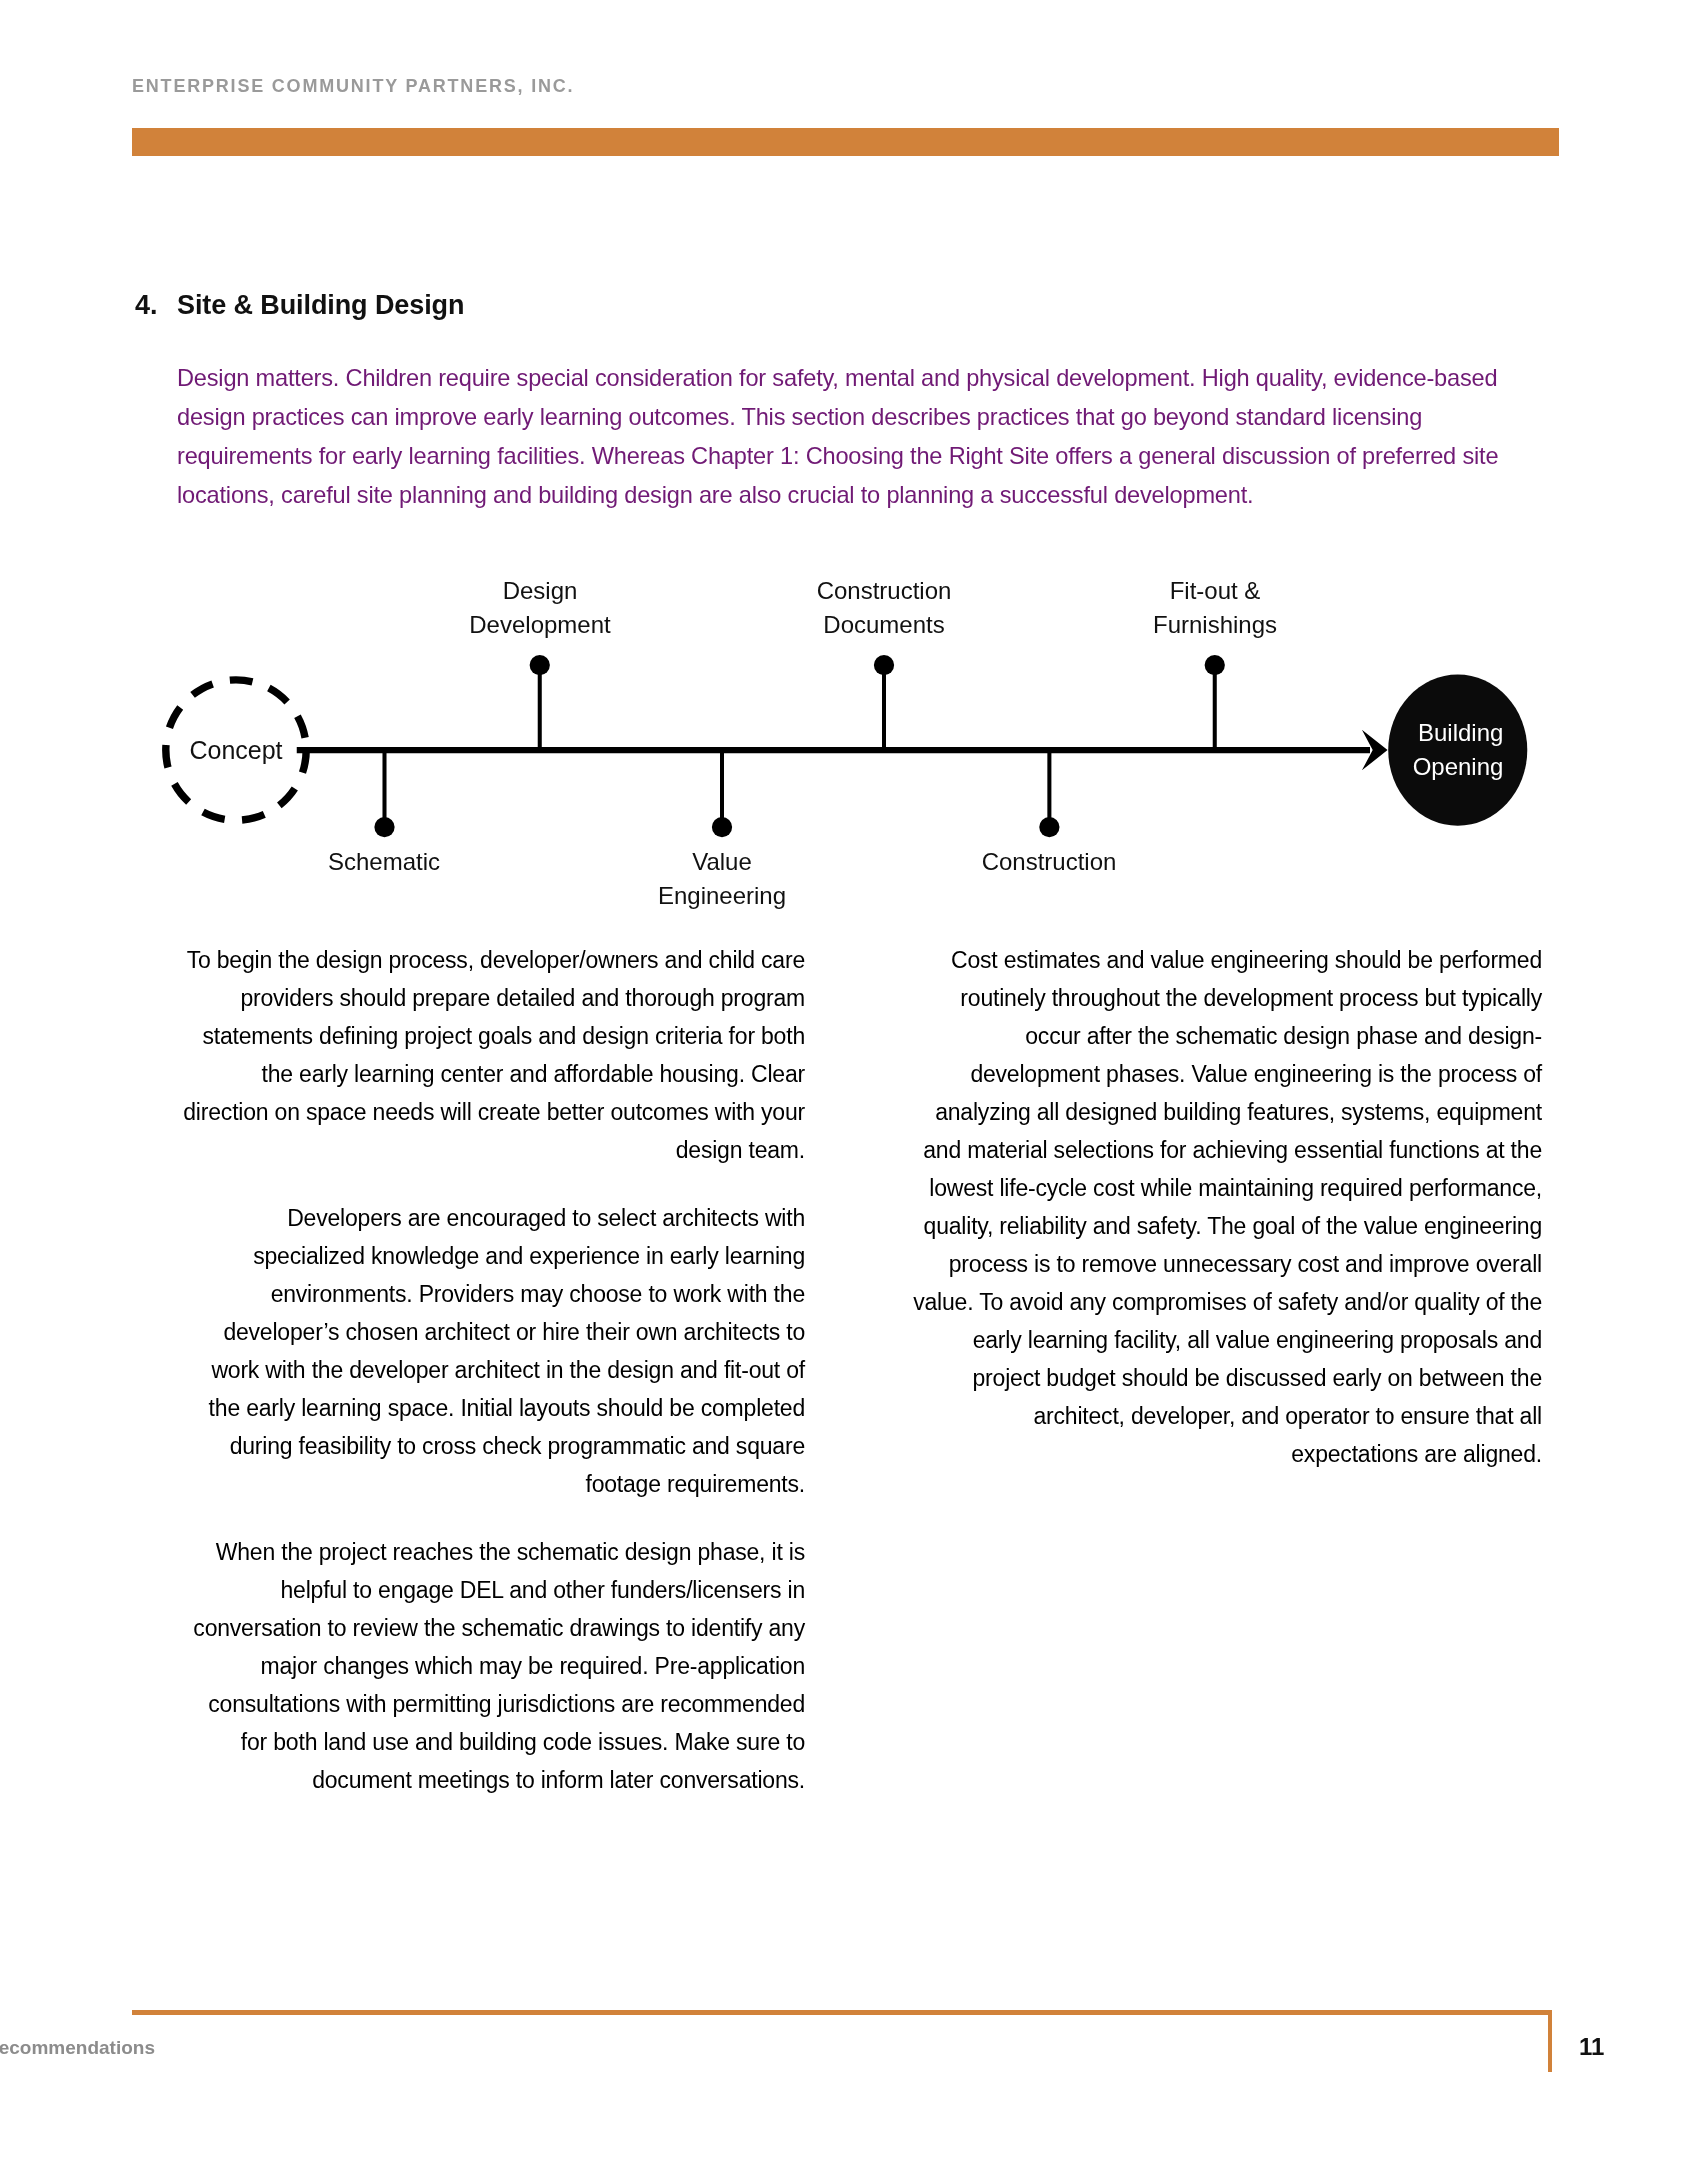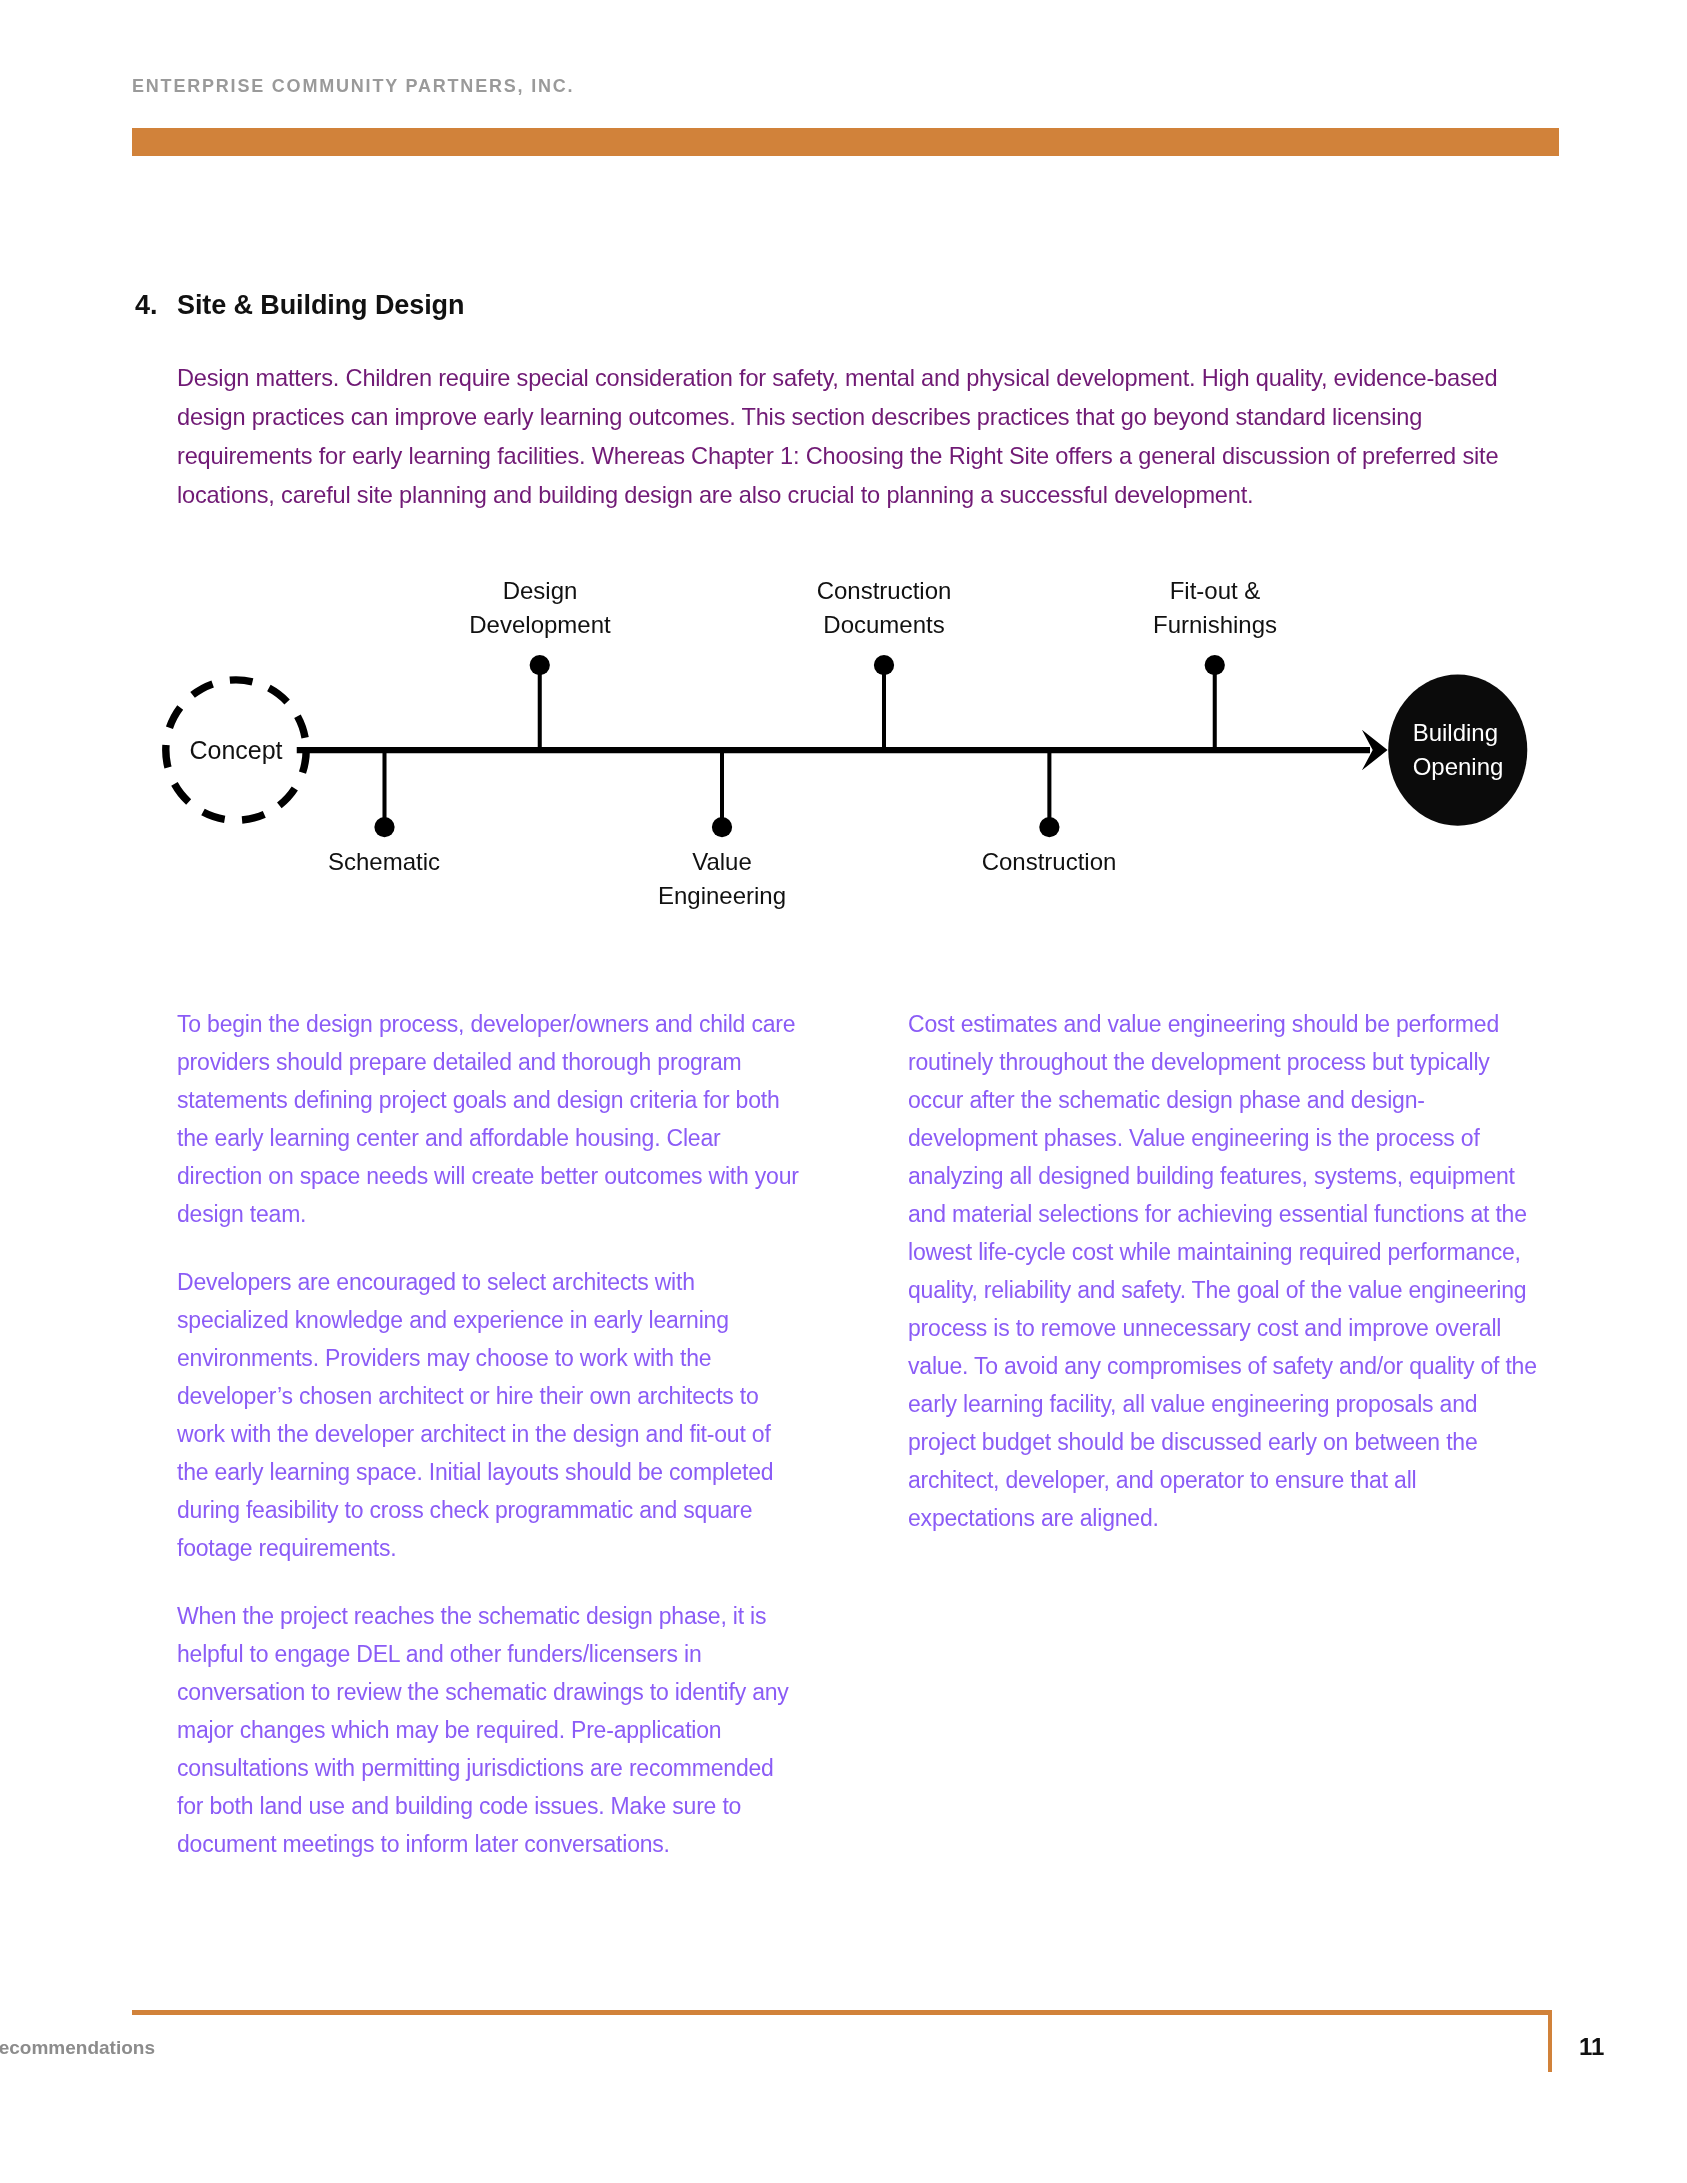--- a/index.html
+++ b/index.html
@@ -105,35 +105,36 @@
     font-size: 25px;
     color: #111111;
     transform: translate(-50%, -50%);
   }
   .opening-label {
     position: absolute;
     font-family: "Liberation Sans", sans-serif;
     font-size: 24px;
     line-height: 34px;
     color: #ffffff;
-    text-align: left;
+    text-align: right;
     white-space: pre-line;
     transform: translate(-50%, -50%);
   }
 
   
   .col {
     position: absolute;
-    top: 1005px;
+    top: 941px;
     font-family: "Liberation Sans", sans-serif;
     font-weight: 300;
     font-size: 23px;
     line-height: 38px;
-    color: #8b5cf6;
+    color: #000000;
     letter-spacing: -0.2px;
+    text-align: right;
   }
   .col-left  { left: 177px;  width: 628px; }
   .col-right { left: 908px; width: 634px; }
   .col p { margin: 0 0 30px 0; }
   .col p:last-child { margin-bottom: 0; }
 
   
   .footer-rule {
     position: absolute;
     left: 132px;

